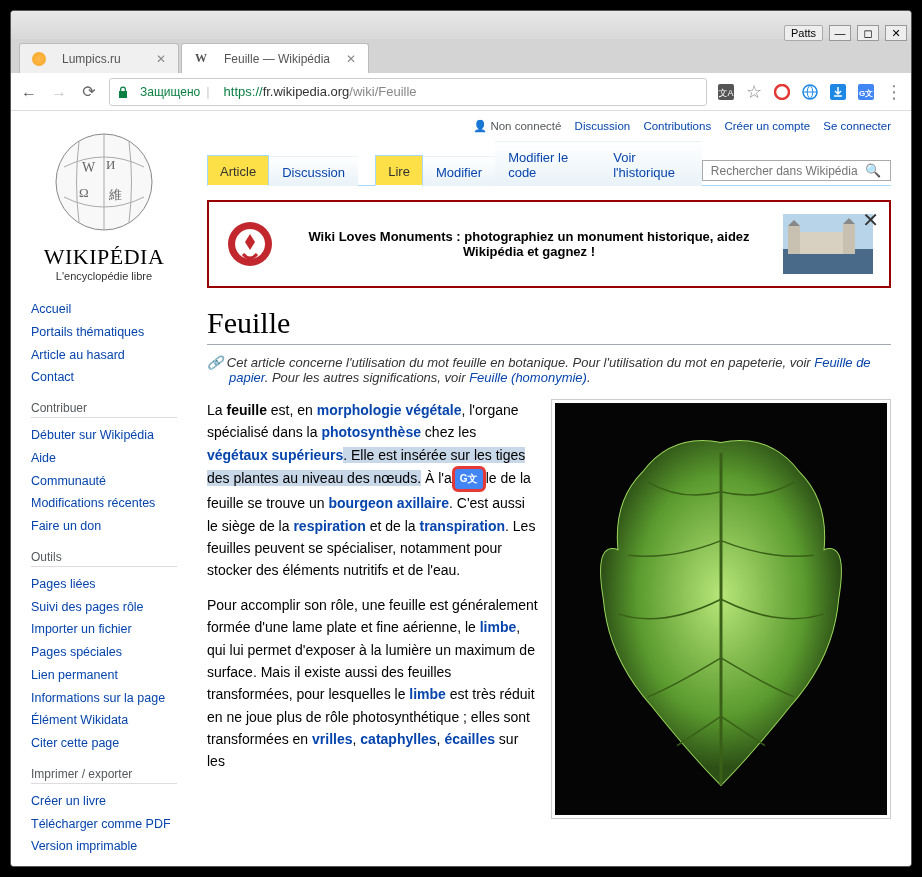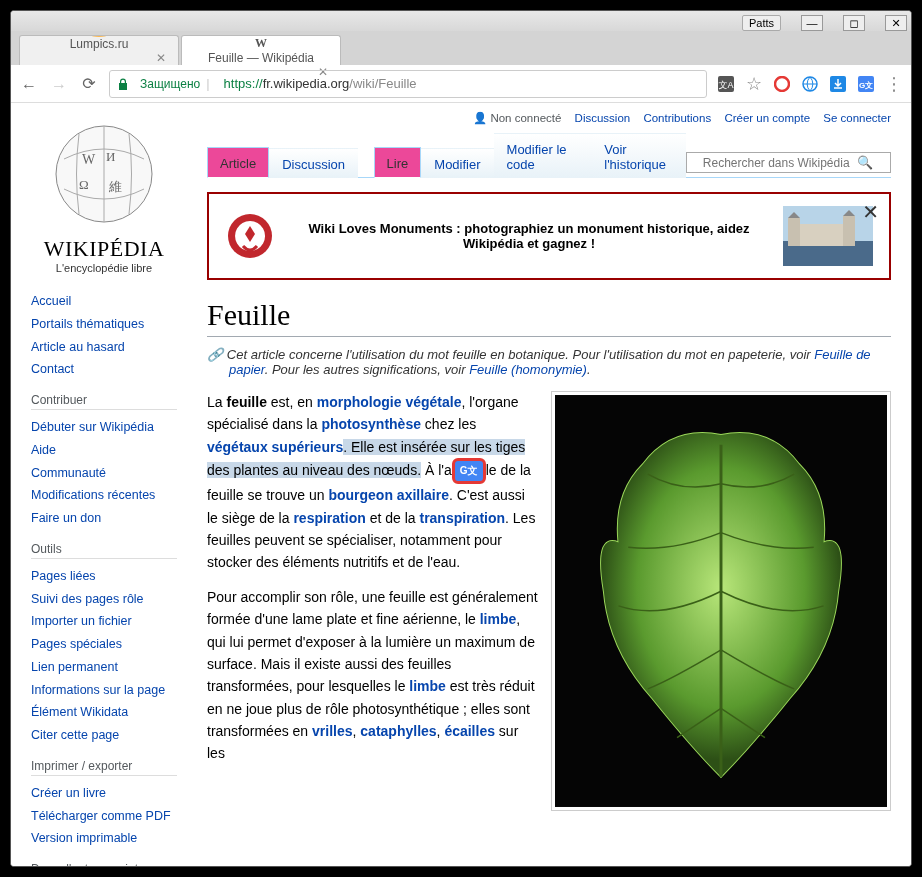--- a/index.html
+++ b/index.html
@@ -1,22 +1,22 @@
 <!DOCTYPE html>
 <html><head>
 <meta charset="utf-8">
 <style>
 * { box-sizing: border-box; margin: 0; padding: 0; }
 body { font-family: Arial, sans-serif; font-size: 13px; background: #000; width: 922px; height: 877px; overflow: hidden; }
 .window { position: absolute; top: 10px; left: 10px; width: 902px; height: 857px; background: #fff; border: 1px solid #555; border-radius: 4px; overflow: hidden; box-shadow: 0 2px 10px rgba(0,0,0,0.5); }
-.titlebar { height: 20px; background: linear-gradient(#e8e8e8, #d8d8d8); display: flex; justify-content: flex-end; align-items: flex-end; padding: 0 4px; gap: 20px; font-size: 11px; }
+.titlebar { height: 20px; background: linear-gradient(#e8e8e8, #d8d8d8); display: flex; justify-content: flex-end; align-items: flex-start; padding: 14px 4px; gap: 6px; font-size: 11px; }
 .titlebar-user { border: 1px solid #aaa; padding: 1px 6px; border-radius: 2px; background: #eee; }
 .titlebar-btn { width: 22px; height: 16px; border: 1px solid #999; background: #eee; font-size: 11px; text-align: center; line-height: 14px; cursor: pointer; }
 .tabstrip { height: 34px; background: #d4d4d4; display: flex; align-items: flex-end; padding-left: 8px; }
-.tab { height: 30px; padding: 0 12px; background: #f0f0f0; border: 1px solid #bbb; border-bottom: none; margin-right: 2px; display: flex; align-items: center; gap: 0; font-size: 12px; color: #555; min-width: 160px; max-width: 190px; border-radius: 3px 3px 0 0; flex-direction: column; }
+.tab { height: 30px; padding: 0 12px; background: #f0f0f0; border: 1px solid #bbb; border-bottom: none; margin-right: 2px; display: flex; align-items: center; gap: 16px; font-size: 12px; color: #555; min-width: 160px; max-width: 190px; border-radius: 3px 3px 0 0; }
 .tab.active { background: #fff; }
 .tab-close { color: #888; cursor: pointer; margin-left: auto; }
 .favicon { width: 14px; height: 14px; border-radius: 50%; display: inline-block; }
 .addrbar { height: 38px; background: #fff; border-bottom: 1px solid #ddd; display: flex; align-items: center; padding: 0 8px; gap: 10px; }
 .addrbar .nav-btn { width: 20px; height: 20px; display: flex; align-items: center; justify-content: center; color: #666; cursor: pointer; font-size: 16px; }
 .addrbar .nav-btn.disabled { color: #ccc; }
 .url-box { flex: 1; height: 28px; border: 1px solid #ccc; border-radius: 3px; display: flex; align-items: center; padding: 0 8px; font-size: 13px; }
 .url-box .secure { color: #0b8043; font-size: 12px; display: flex; align-items: center; gap: 12px; }
 .url-box .url-text { margin-left: 8px; color: #555; }
 .ext-icons { display: flex; gap: 10px; align-items: center; }
@@ -28,23 +28,23 @@
 .logo-text { font-family: 'Linux Libertine', Georgia, serif; font-size: 22px; letter-spacing: 0.5px; margin-top: 4px; }
 .logo-subtitle { font-size: 11px; color: #333; }
 .sidebar h3 { font-size: 12px; color: #54595d; font-weight: normal; margin: 12px 0 6px; border-bottom: 1px solid #ddd; padding-bottom: 2px; }
 .sidebar a { display: block; color: #0645ad; text-decoration: none; padding: 2px 0; line-height: 1.5; }
 .main { flex: 1; padding: 0 20px 20px 20px; }
 .top-links { text-align: right; font-size: 11.5px; padding: 8px 0; color: #54595d; }
 .top-links a { color: #0645ad; text-decoration: none; margin-left: 10px; }
 .usericon { color: #888; }
 .page-tabs { display: flex; align-items: flex-end; border-bottom: 1px solid #a7d7f9; font-size: 13px; margin-bottom: 14px; }
 .page-tabs .ptab { padding: 8px 12px 6px; color: #0645ad; border: 1px solid transparent; border-bottom: none; cursor: pointer; background: linear-gradient(#fff, #e8f2f8); margin-bottom: -1px; }
-.page-tabs .ptab.active { background: #ec4899; border: 1px solid #a7d7f9; border-bottom: 1px solid #fff; color: #333; text-align: center; }
+.page-tabs .ptab.active { background: #fde047; border: 1px solid #a7d7f9; border-bottom: 1px solid #fff; color: #333; text-align: center; }
 .page-tabs .spacer { flex: 1; }
-.search-box { display: flex; align-items: center; border: 1px solid #aaa; padding: 2px 16px; margin-bottom: 4px; width: 210px; }
+.search-box { display: flex; align-items: center; border: 1px solid #aaa; padding: 2px 8px; margin-bottom: 4px; width: 210px; }
 .search-box input { border: none; outline: none; flex: 1; font-size: 12px; }
 .banner { border: 2px solid #900; padding: 12px 16px; display: flex; align-items: center; gap: 14px; position: relative; margin-bottom: 18px; }
 .banner-close { position: absolute; top: 6px; right: 10px; font-size: 20px; cursor: pointer; color: #333; }
 .banner-logo { width: 50px; height: 50px; flex-shrink: 0; }
 .banner-text { flex: 1; font-size: 13px; font-weight: bold; text-align: center; }
 .banner-img { width: 90px; height: 60px; background: linear-gradient(#a8c8e0, #7090b0); flex-shrink: 0; }
 h1.heading { font-family: 'Linux Libertine', Georgia, serif; font-size: 30px; font-weight: normal; border-bottom: 1px solid #a2a9b1; padding-bottom: 4px; margin-bottom: 10px; }
 .hatnote { font-style: italic; font-size: 13px; color: #333; margin-bottom: 14px; padding-left: 22px; text-indent: -22px; }
 .hatnote a { color: #0645ad; font-style: italic; }
 .article-body { display: flex; gap: 12px; }

